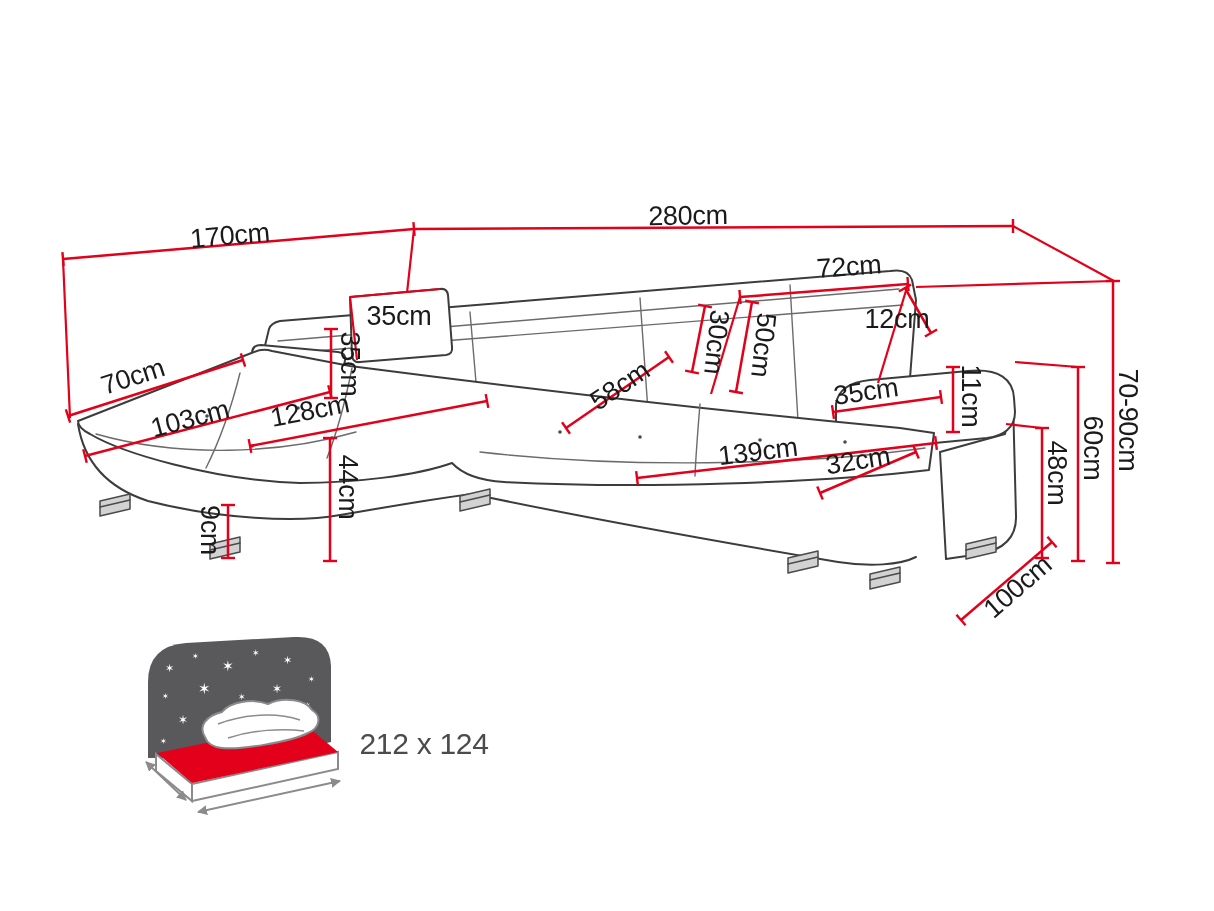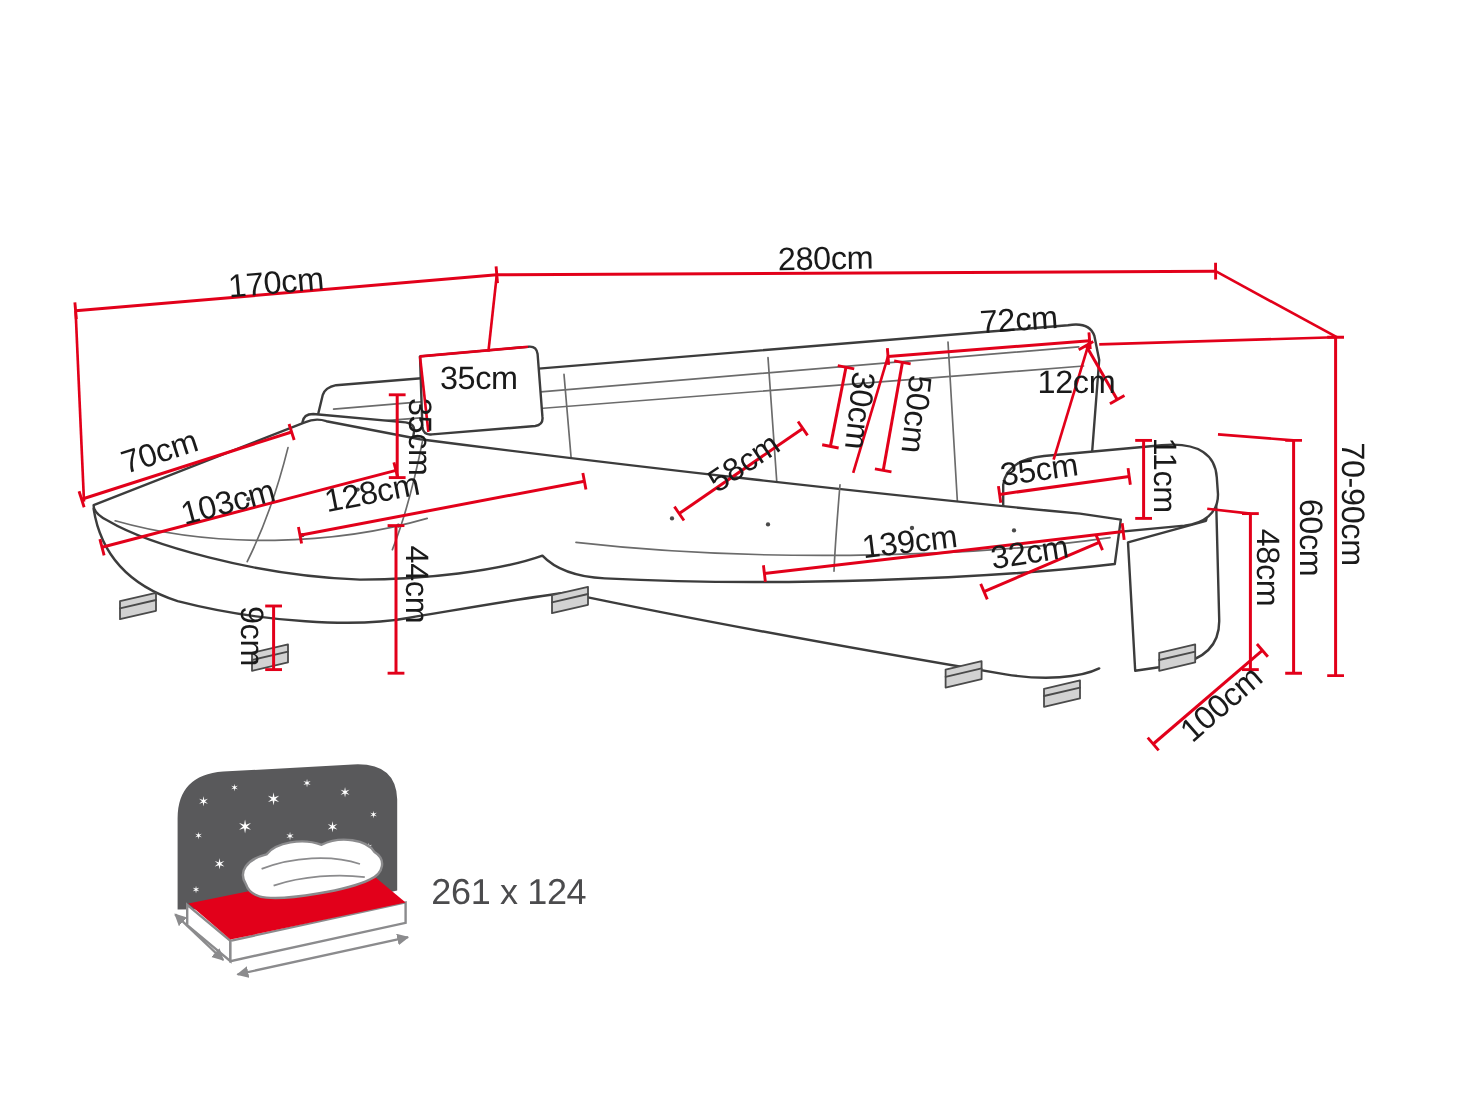--- a/index.html
+++ b/index.html
@@ -189,15 +189,15 @@
     <div class="dim" style="--x:758px;--y:452px;--r:-7deg">139cm</div>
     <div class="dim" style="--x:858px;--y:461px;--r:-9deg">32cm</div>
     <div class="dim" style="--x:866px;--y:392px;--r:-8deg">35cm</div>
     <div class="dim" style="--x:970px;--y:396px;--r:90deg">11cm</div>
     <div class="dim" style="--x:347px;--y:487px;--r:90deg">44cm</div>
     <div class="dim" style="--x:209px;--y:530px;--r:90deg">9cm</div>
     <div class="dim" style="--x:1056px;--y:473px;--r:90deg">48cm</div>
     <div class="dim" style="--x:1092px;--y:448px;--r:90deg">60cm</div>
     <div class="dim" style="--x:1127px;--y:420px;--r:90deg">70-90cm</div>
     <div class="dim" style="--x:1018px;--y:587px;--r:-41deg">100cm</div>
-    <div class="dim sleep" style="--x:424px;--y:744px;--r:0deg">261 x 124</div>
+    <div class="dim sleep" style="--x:424px;--y:744px;--r:0deg">212 x 124</div>
   </div>
 </div>
 
 </body></html>

